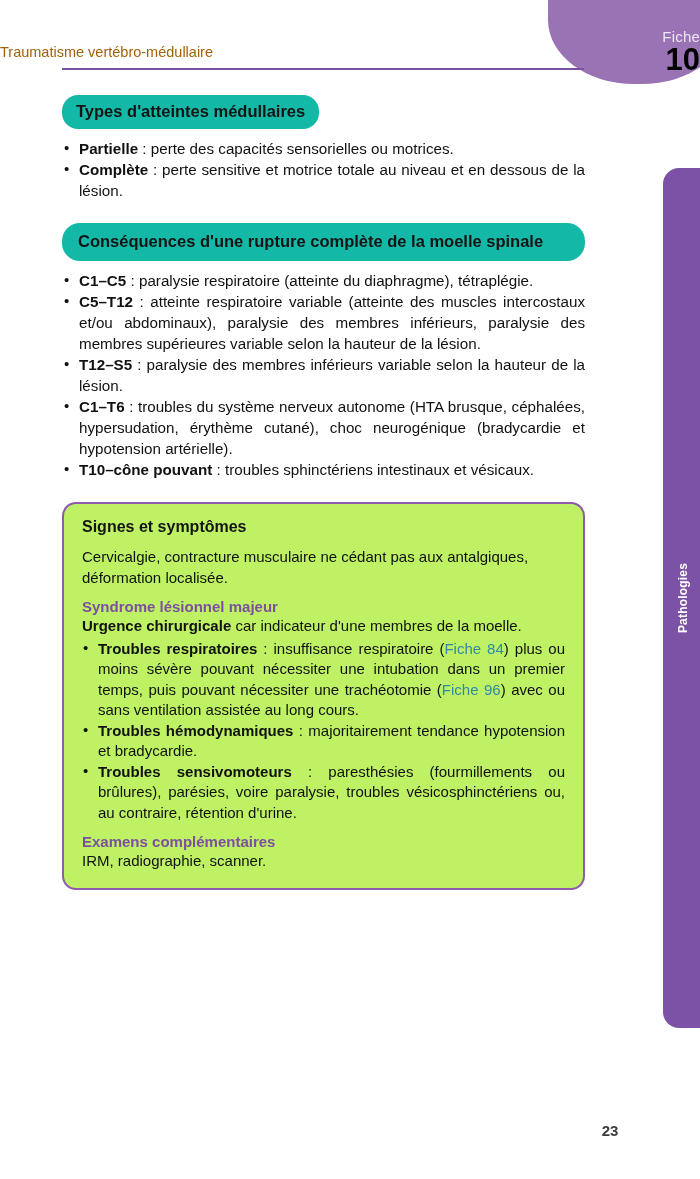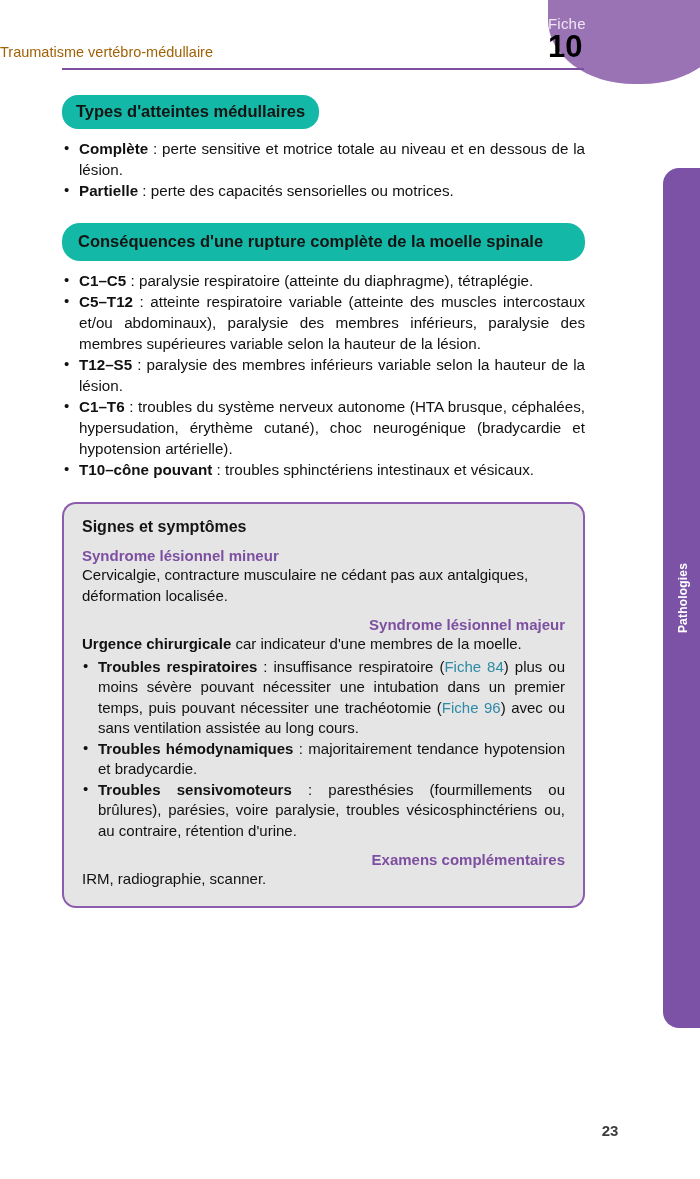--- a/index.html
+++ b/index.html
@@ -30,24 +30,24 @@
     position: absolute;
     top: -34px;
     left: 548px;
     width: 180px;
     height: 118px;
     background: #9a73b5;
     border-radius: 0 0 86px 86px / 0 0 64px 64px;
   }
   #fiche-tab-inner {
     position: absolute;
-    top: 49px;
+    top: 62px;
     left: 0;
     width: 152px;
-    text-align: left;
+    text-align: right;
     color: #ffffff;
   }
   #fiche-label {
     font-size: 15px;
     font-weight: 400;
     letter-spacing: .2px;
     line-height: 17px;
     color: #efe6f4;
   }
   #fiche-number {
@@ -147,36 +147,36 @@
     font-size: 15px;
     color: #111111;
   }
   ul.bl > li b { font-weight: bold; }
 
   
   #callout {
     margin-top: 22px;
     border: 2px solid #8d5cae;
     border-radius: 14px;
-    background: #e5e5e5;
+    background: #bef264;
     padding: 14px 18px 16px 18px;
   }
   #callout-title {
     font-size: 16px;
     font-weight: bold;
     color: #141414;
     margin: 0 0 11px 0;
   }
   .sub-head {
     font-size: 15px;
     font-weight: bold;
     color: #7d4fa0;
     margin: 0 0 1px 0;
   }
-  .sub-head.spaced { margin-top: 10px; text-align: right; }
+  .sub-head.spaced { margin-top: 10px; }
   .body-text {
     font-size: 15px;
     line-height: 20.5px;
     color: #111111;
     margin: 0;
     text-align: left;
   }
   .body-text b { font-weight: bold; }
   ul.bl.inbox {
     margin-top: 2px;
@@ -220,24 +220,24 @@
   <div id="side-tab">
     <div id="side-tab-label">Pathologies</div>
   </div>
 
   <div id="content">
 
     
     <h2 class="section-pill">Types d'atteintes médullaires</h2>
     <ul class="bl">
       <li>
+        <b>Partielle</b><span> : perte des capacités sensorielles ou motrices.</span>
+      </li>
+      <li>
         <b>Complète</b><span> : perte sensitive et motrice totale au niveau et en dessous de la lésion.</span>
-      </li>
-      <li>
-        <b>Partielle</b><span> : perte des capacités sensorielles ou motrices.</span>
       </li>
     </ul>
 
     
     <h2 class="section-pill full" style="margin-top:22px;">Conséquences d'une rupture complète de la moelle spinale</h2>
     <ul class="bl">
       <li>
         <b>C1–C5</b><span> : paralysie respiratoire (atteinte du diaphragme), tétraplégie.</span>
       </li>
       <li>
@@ -251,21 +251,20 @@
       </li>
       <li>
         <b>T10–cône pouvant</b><span> : troubles sphinctériens intestinaux et vésicaux.</span>
       </li>
     </ul>
 
     
     <div id="callout">
       <div id="callout-title">Signes et symptômes</div>
 
-      <div class="sub-head">Syndrome lésionnel mineur</div>
       <p class="body-text">Cervicalgie, contracture musculaire ne cédant pas aux antalgiques, déformation localisée.</p>
 
       <div class="sub-head spaced">Syndrome lésionnel majeur</div>
       <p class="body-text"><b>Urgence chirurgicale</b><span> car indicateur d'une membres de la moelle.</span></p>
 
       <ul class="bl inbox">
         <li><b>Troubles respiratoires</b><span> : insuffisance respiratoire (</span><span class="ref-link">Fiche 84</span><span>) plus ou moins sévère pouvant nécessiter une intubation dans un premier temps, puis pouvant nécessiter une trachéotomie (</span><span class="ref-link">Fiche 96</span><span>) avec ou sans ventilation assistée au long cours.</span></li>
         <li><b>Troubles hémodynamiques</b><span> : majoritairement tendance hypotension et bradycardie.</span></li>
         <li><b>Troubles sensivomoteurs</b><span> : paresthésies (fourmillements ou brûlures), parésies, voire paralysie, troubles vésicosphinctériens ou, au contraire, rétention d'urine.</span></li>
       </ul>

